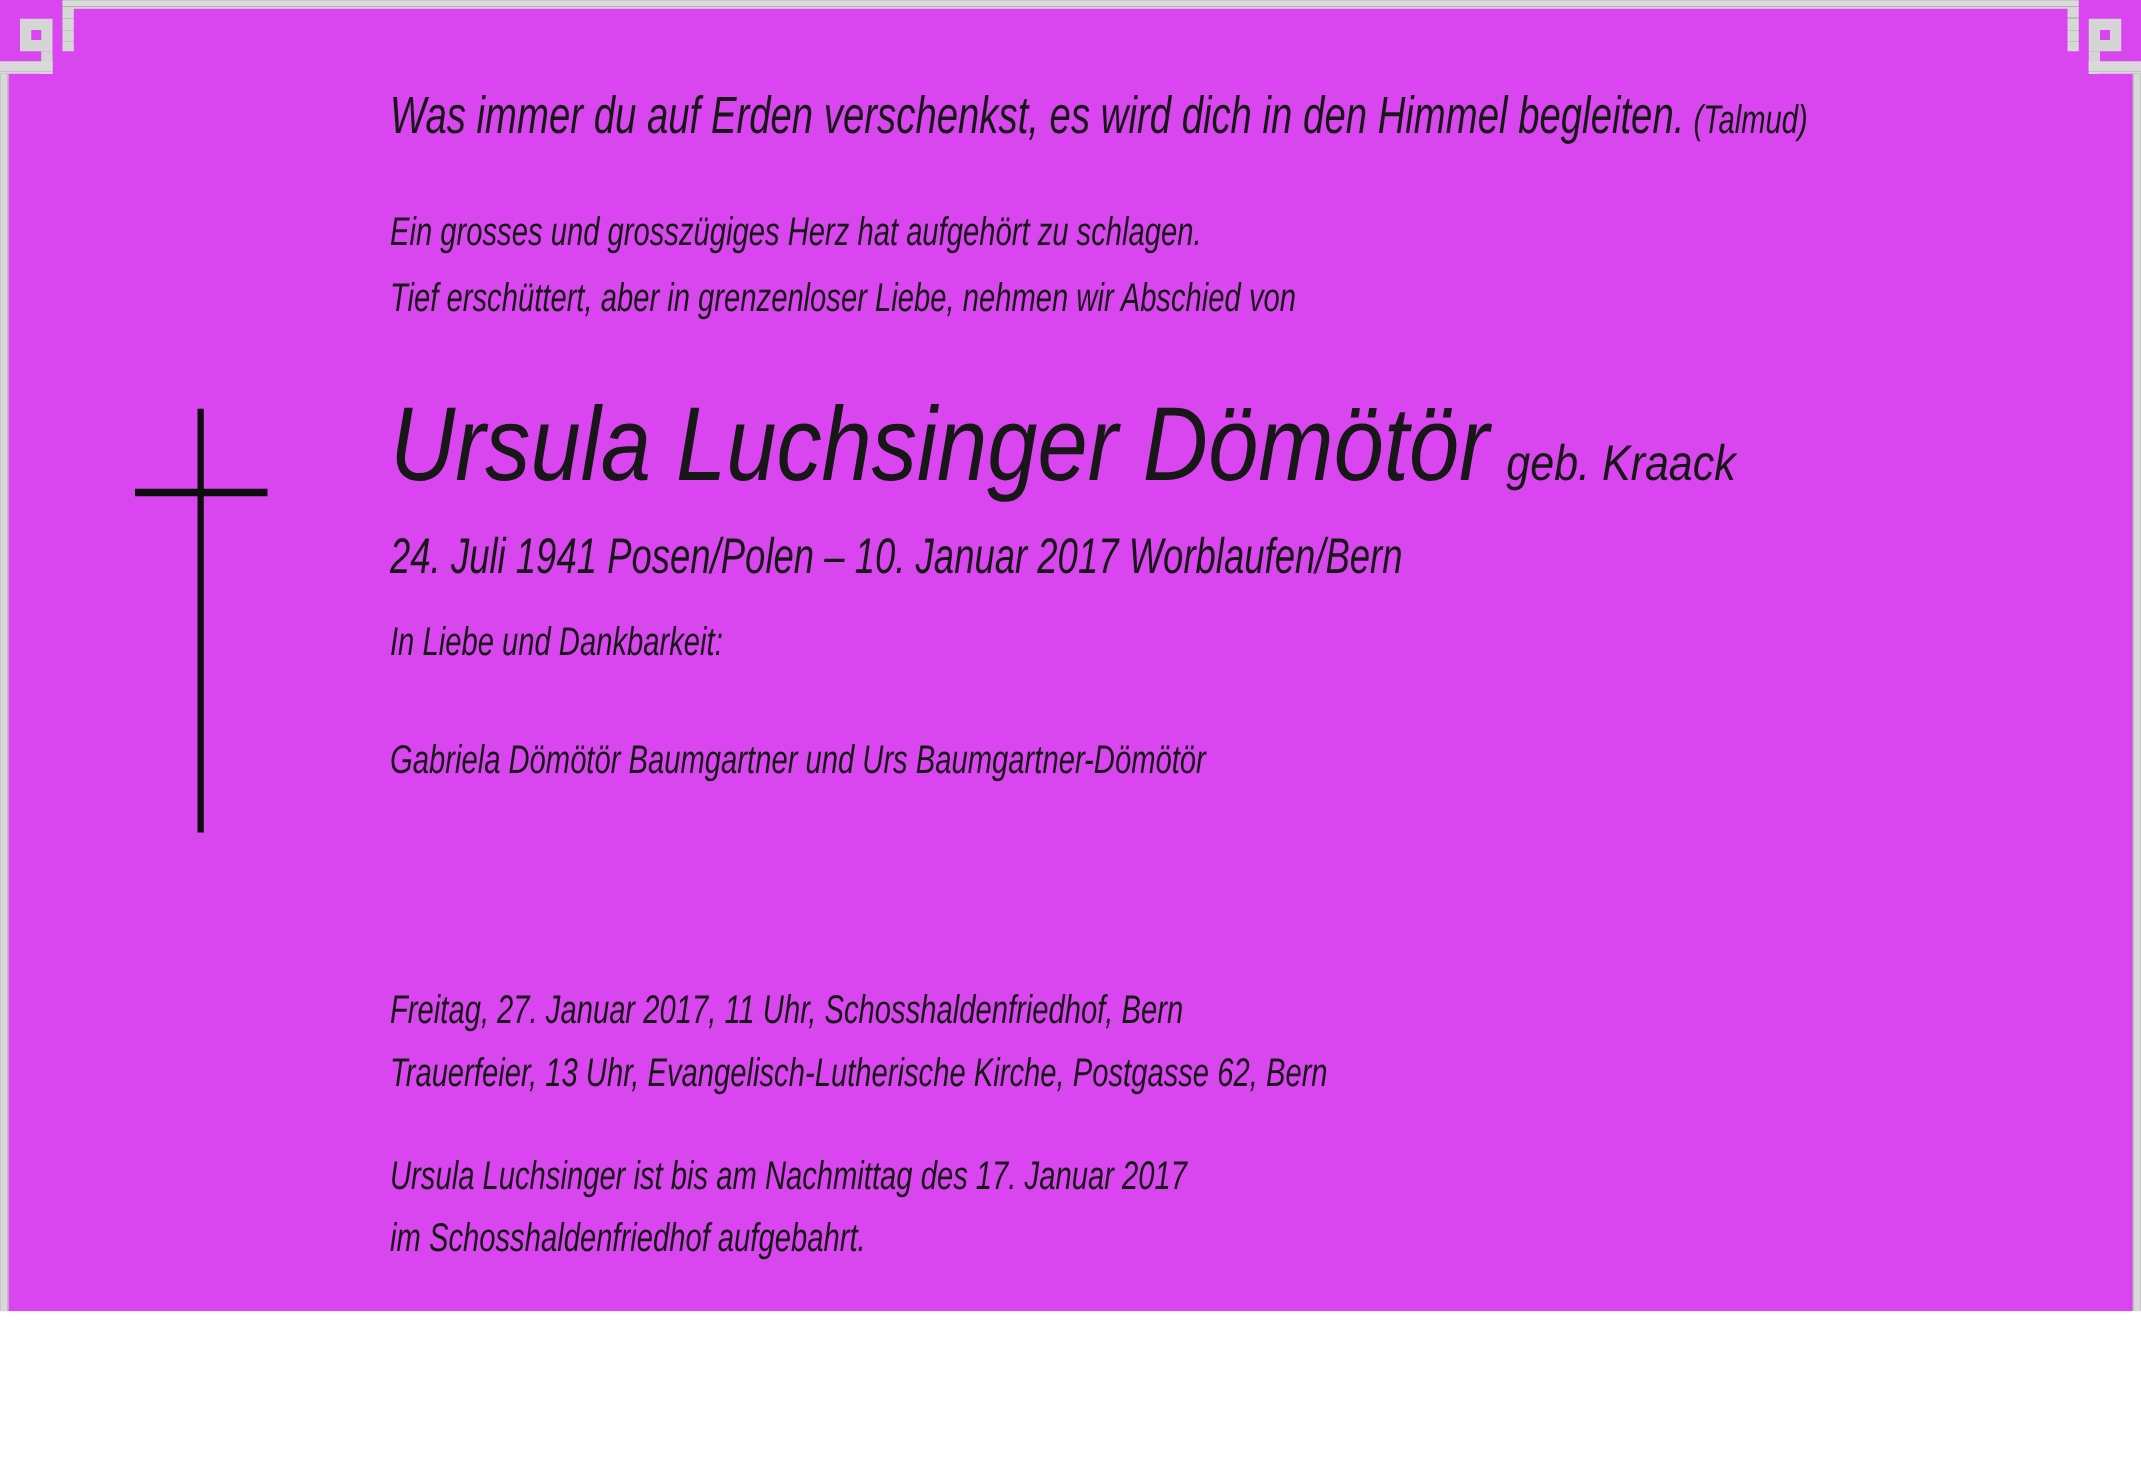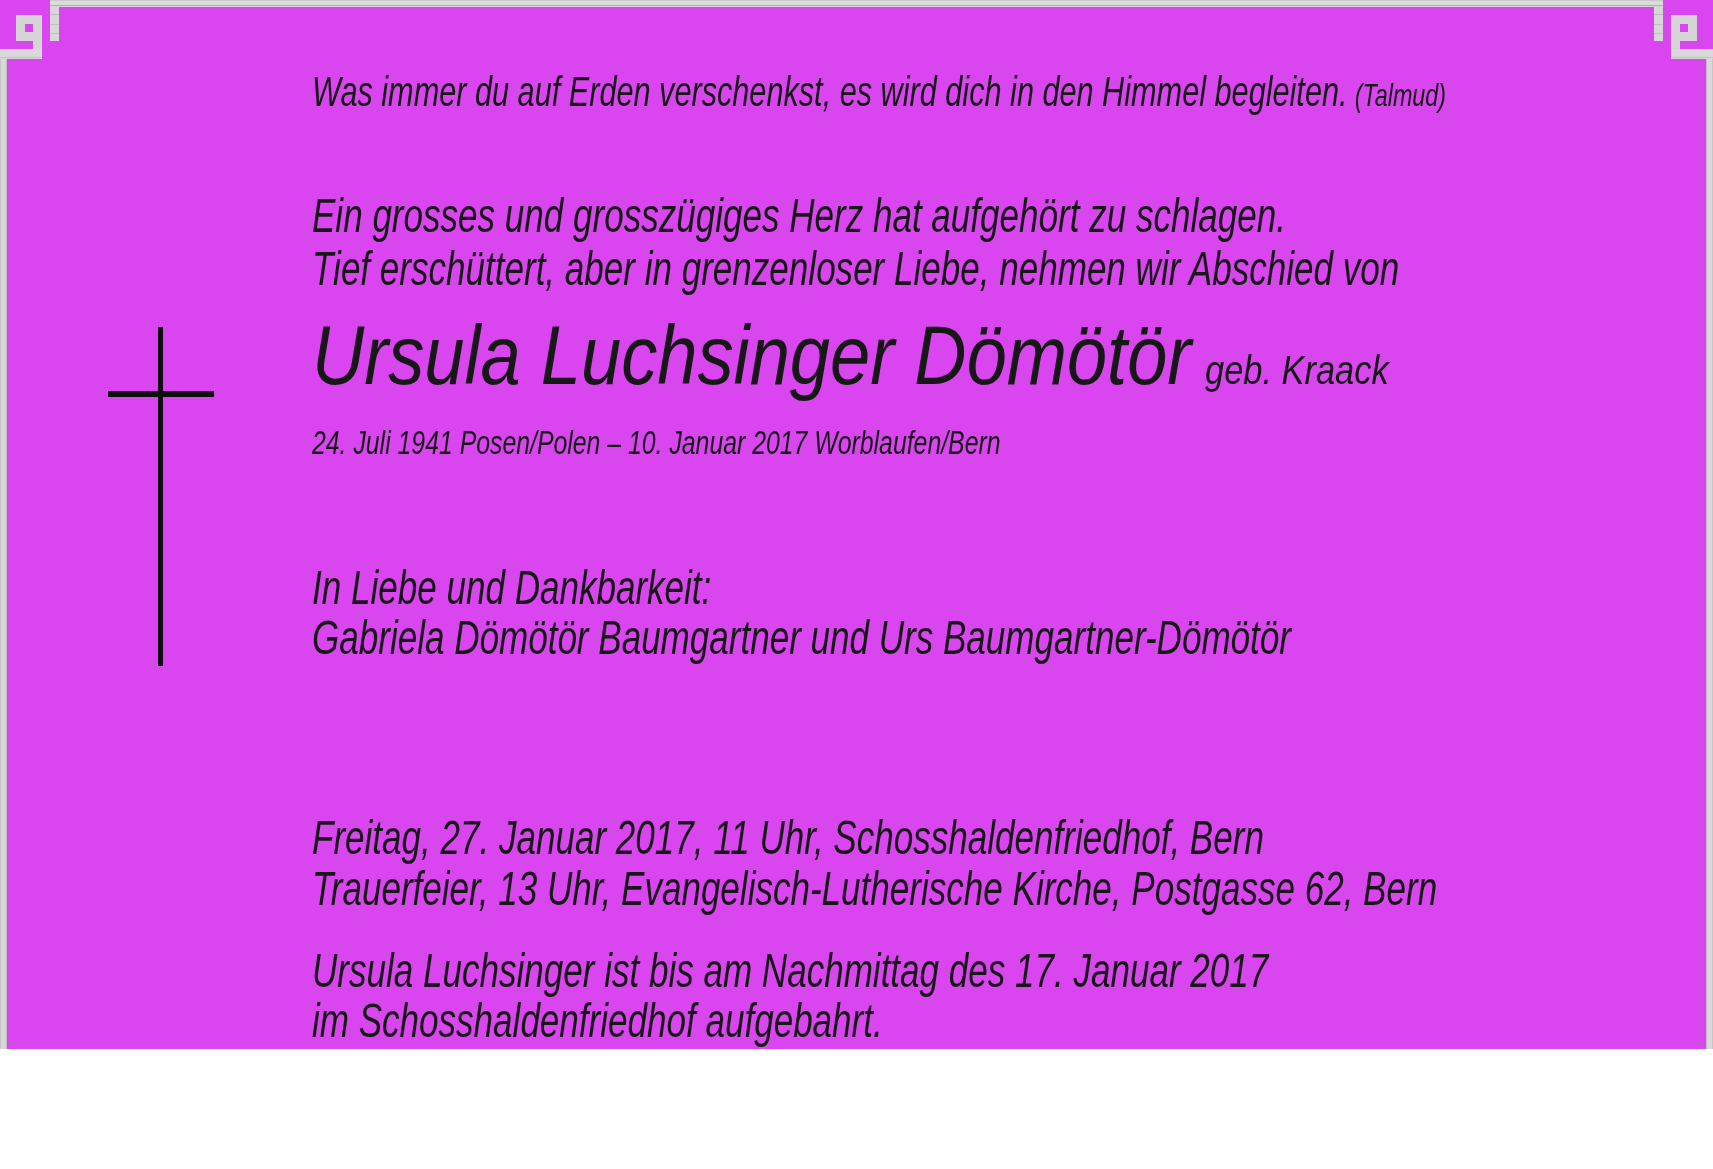--- a/index.html
+++ b/index.html
@@ -43,25 +43,25 @@
 
   
   .line{
     position:absolute;left:312px;
     white-space:nowrap;line-height:1;
     font-style:italic;color:#171717;
   }
   .sx{display:inline-block;transform:scaleX(0.73);transform-origin:0 0;white-space:nowrap;}
   .quote{font-size:42px;}
   .quote .attrib{font-size:32px;margin-left:10px;}
-  .body{font-size:48px;margin-top:23px;}
+  .body{font-size:32px;}
   .name-line{font-size:84px;}
   .name-line .sx{transform:scaleX(0.86);}
   .name-line .maiden{font-size:40px;margin-left:16px;}
-  .dates{font-size:34px;}
+  .dates{font-size:40px;}
   .address{font-size:42px;}
 </style>
 </head>
 <body>
 
 <div class="page">
 
   <div class="bar top"></div>
   <div class="bar bottom"></div>
   <div class="bar left"></div>
@@ -109,21 +109,21 @@
   </div>
 
   <div class="line name-line" style="top:313px">
     <span class="sx"><span>Ursula Luchsinger Dömötör</span><span class="maiden">geb. Kraack</span></span>
   </div>
 
   <div class="line dates" style="top:425px">
     <span class="sx">24. Juli 1941 Posen/Polen – 10. Januar 2017 Worblaufen/Bern</span>
   </div>
 
-  <div class="line body" style="top:541px">
+  <div class="line body" style="top:497px">
     <span class="sx">In Liebe und Dankbarkeit:</span>
   </div>
   <div class="line body" style="top:591px">
     <span class="sx">Gabriela Dömötör Baumgartner und Urs Baumgartner-Dömötör</span>
   </div>
 
   <div class="line body" style="top:791px">
     <span class="sx">Freitag, 27. Januar 2017, 11 Uhr, Schosshaldenfriedhof, Bern</span>
   </div>
   <div class="line body" style="top:842px">

